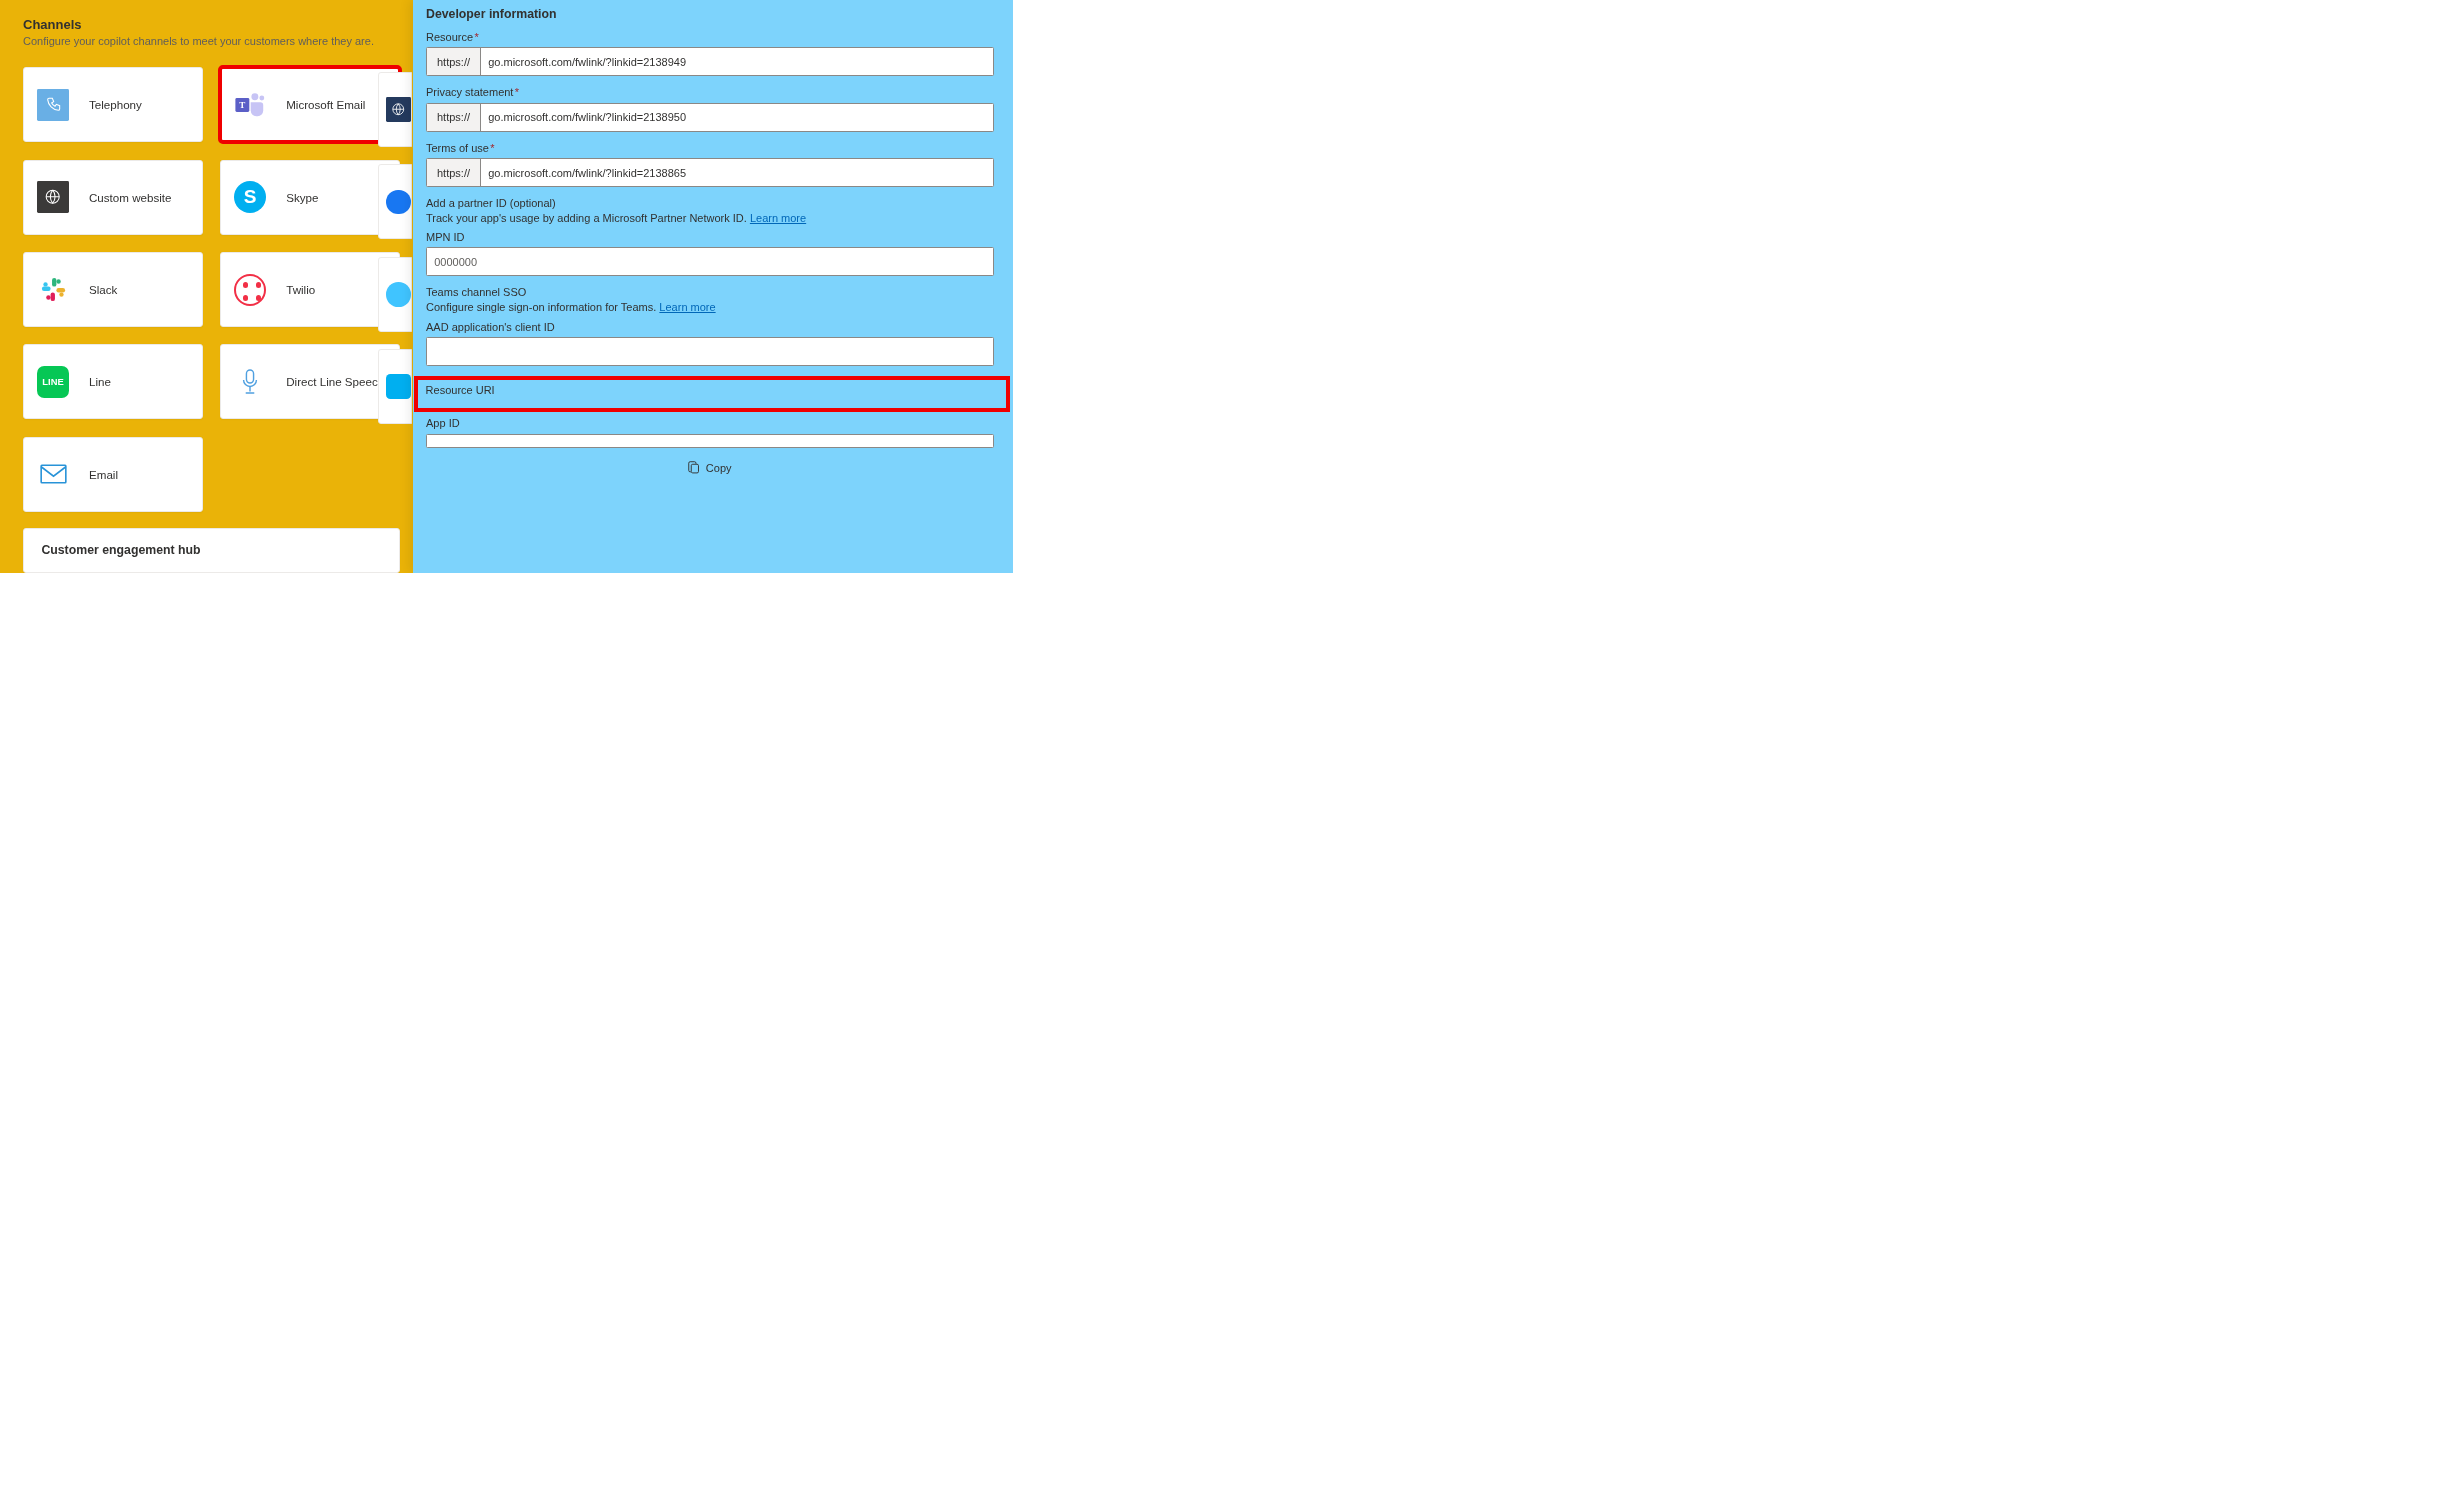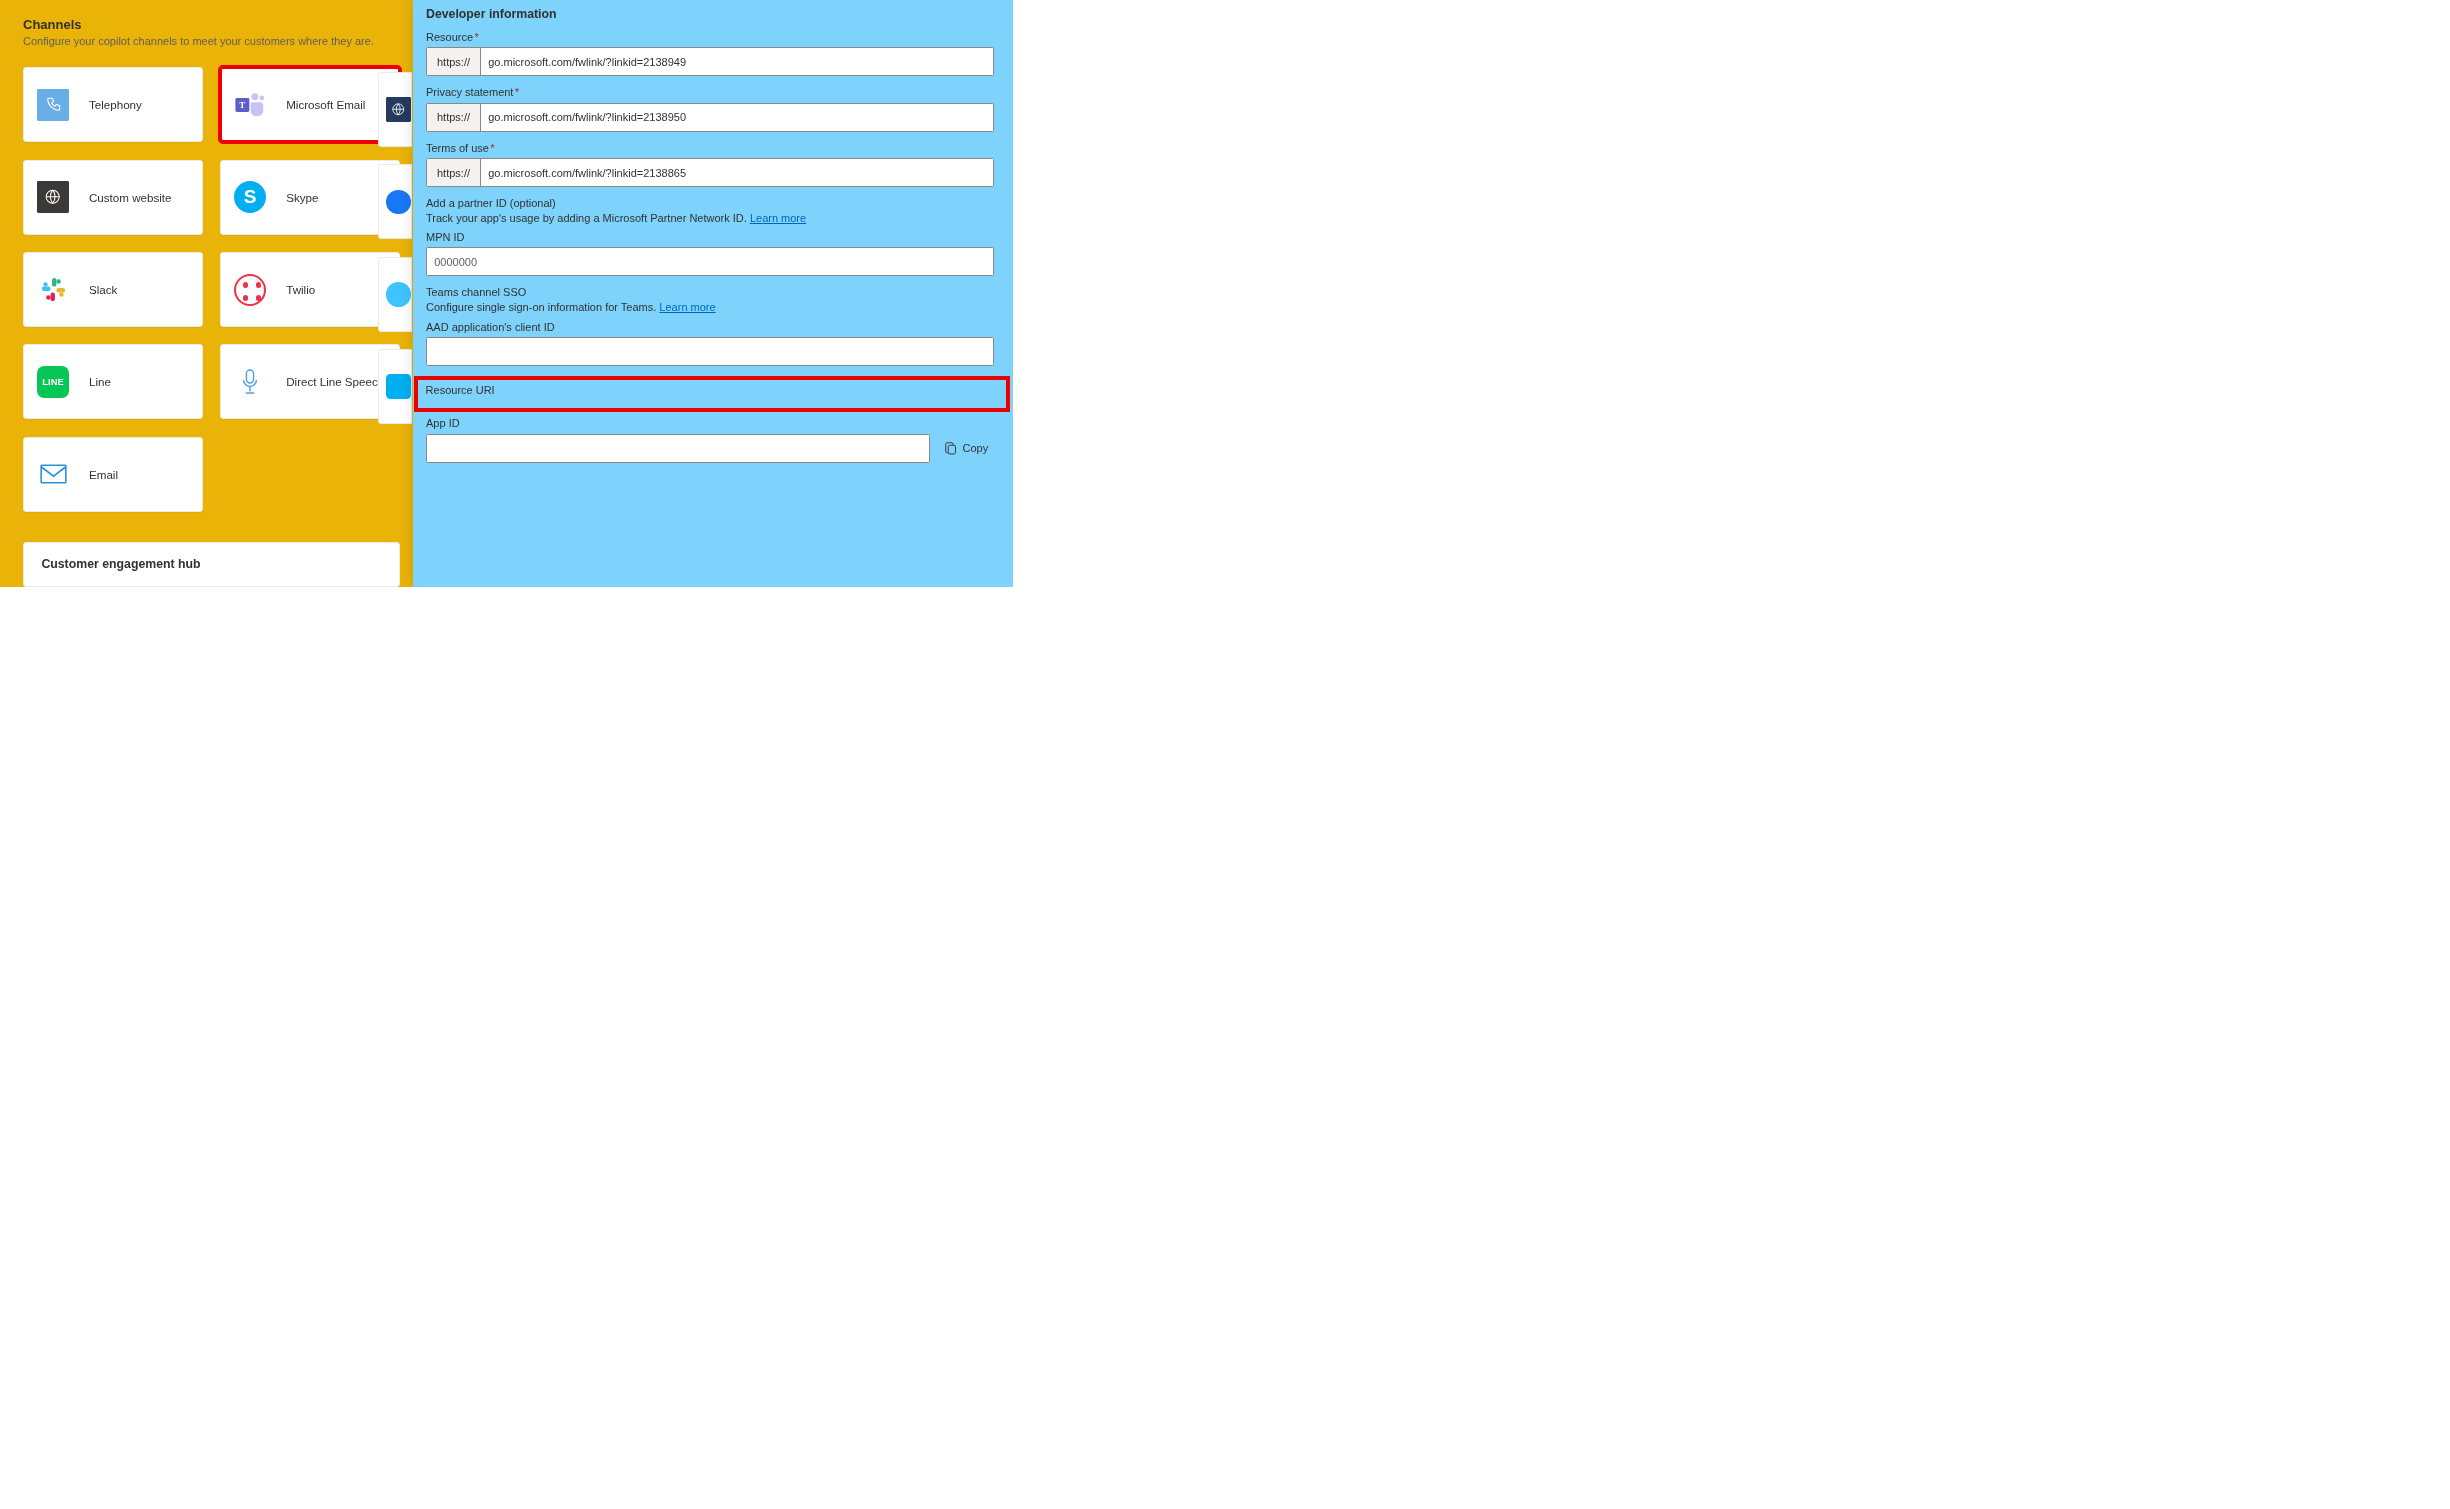--- a/index.html
+++ b/index.html
@@ -24,21 +24,21 @@
   }
   .left-pane .subtitle {
     font-size: 11px;
     color: #605e5c;
     margin-bottom: 20px;
   }
   .channel-grid {
     display: grid;
     grid-template-columns: 1fr 1fr;
     gap: 17.4px 17.4px;
-    margin-bottom: 30px;
+    margin-bottom: 16px;
   }
   .channel-card {
     background: #fff;
     border: 0.7px solid #eceae8;
     border-radius: 2.9px;
     height: 75px;
     display: flex;
     align-items: center;
     padding: 0 13px;
     gap: 20px;
@@ -129,21 +129,21 @@
   .section-desc { font-size:11px; color:#323130; margin-bottom:7.2px; }
   .link { color:#0067b8; text-decoration: underline; cursor:pointer; }
   .highlight-box {
     border:4.3px solid #ef0000;
     padding:4.3px 7.2px 7.2px 7.2px;
     margin-left:-11.6px;
     margin-right:-16px;
     margin-top:5.8px;
     margin-bottom:5.8px;
   }
-  .copy-row { display:flex; align-items:center; gap:9px; }
+  .copy-row { display:flex; align-items:center; gap:9px;flex-direction:column; }
   .copy-row .text-input { flex:1; }
   .copy-btn {
     display:flex; align-items:center; gap:5.8px;
     background:none; border:none; cursor:pointer;
     font-size:11px; color:#323130; padding:4.3px 5.8px;
   }
 
   
   .sq { width:32px; height:32px; display:flex; align-items:center; justify-content:center; border-radius:1.4px; }
   .sq-blue { background:#69afe5; color:#fff; }

